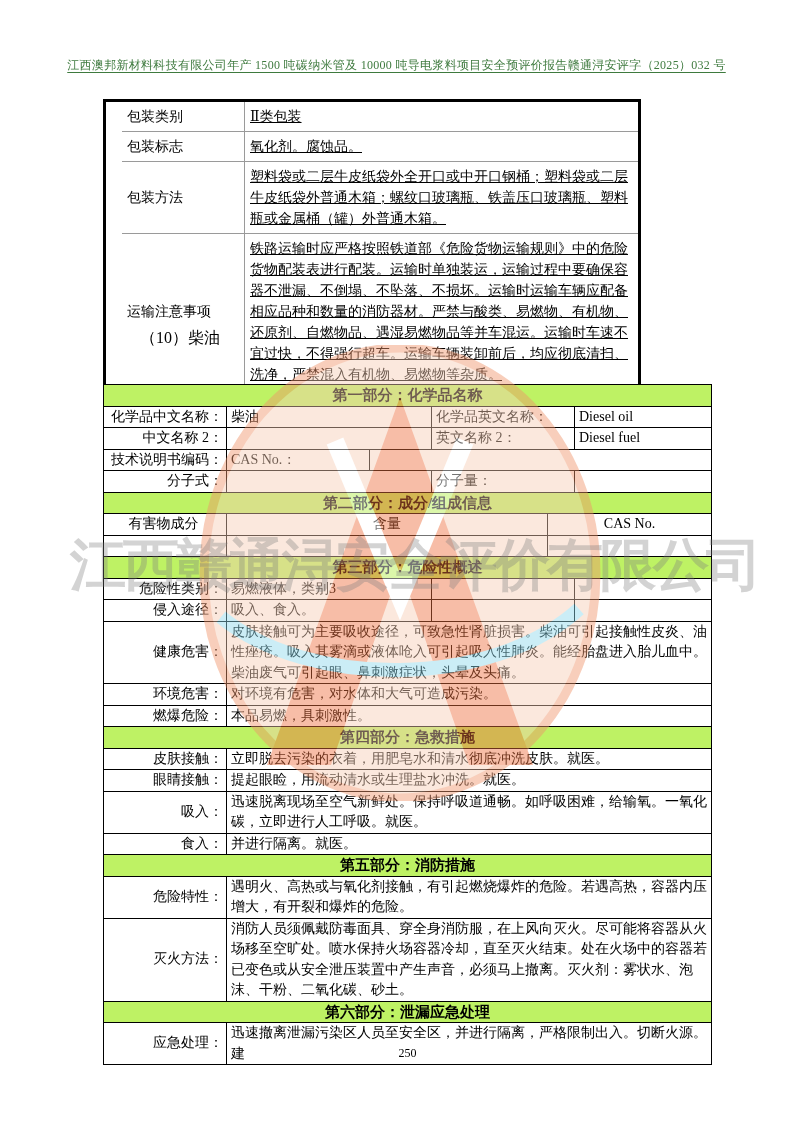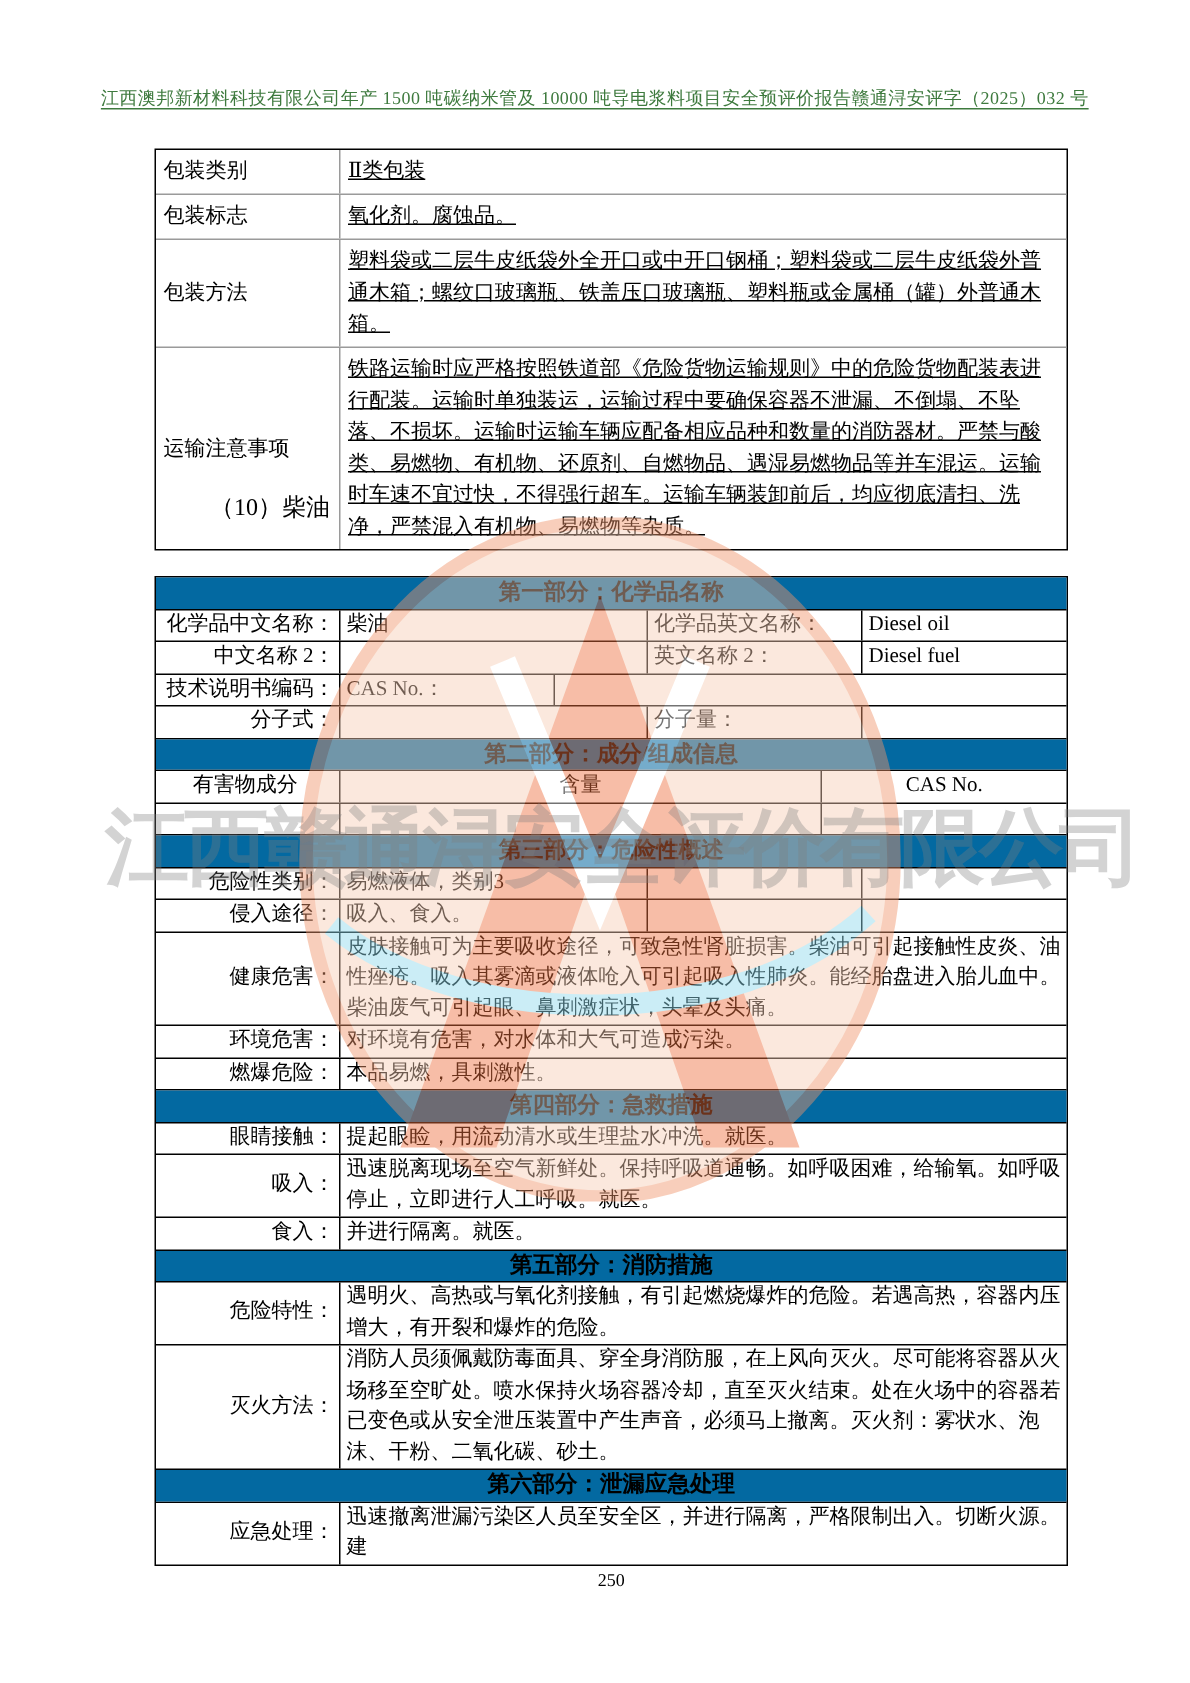--- a/index.html
+++ b/index.html
@@ -4,36 +4,36 @@
 <style>
   html,body{margin:0;padding:0;}
   body{width:793px;height:1122px;background:#fff;position:relative;overflow:hidden;
        font-family:"Liberation Serif","DejaVu Serif",serif;color:#000;}
   .abs{position:absolute;}
   
   .doc-header{top:57px;left:52px;width:689px;text-align:center;
     font-size:12px;font-weight:normal;color:#3e7a3e;
     text-decoration:underline;text-underline-offset:3px;letter-spacing:.3px;}
   
-  .ptable{top:99px;left:103px;width:609px;border:1px solid #000000;box-sizing:border-box;}
+  .ptable{top:99px;left:103px;width:538px;border:3px solid #000000;box-sizing:border-box;padding-left:16px;}
   .prow{display:flex;border-top:1px solid #9a9a9a;}
   .prow:first-child{border-top:none;}
   .pcell{font-size:14px;line-height:21px;padding:4px 5px;box-sizing:border-box;}
   .plabel{width:122px;flex:0 0 122px;display:flex;align-items:center;}
   .pval{flex:1;border-left:1px solid #9a9a9a;text-decoration:underline;}
   
   .h10{top:328px;left:104px;font-size:16px;margin-left:36px;}
   .doc-title{top:355px;left:103px;width:609px;text-align:center;
     font-size:19px;font-weight:bold;color:#a0342a;letter-spacing:1px;margin-top:28px;}
   
   .mtable{top:384px;left:103px;width:609px;border:1px solid #000;box-sizing:border-box;background:transparent;}
   .mrow{display:flex;border-top:1px solid #000;min-height:20.5px;}
   .mrow:first-child{border-top:none;}
   .mcell{font-size:14px;line-height:20.5px;box-sizing:border-box;display:flex;align-items:center;}
-  .chead{flex:1;justify-content:center;background:#0369a1;font-weight:bold;font-size:15px;}
+  .chead{flex:1;justify-content:center;background:#bef264;font-weight:bold;font-size:15px;}
   .lbl{justify-content:flex-end;padding-right:3px;text-align:right;}
   .val{justify-content:flex-start;padding-left:4px;border-left:1px solid #000;}
   .c122{width:122px;flex:0 0 122px;}
   .c205{width:205px;flex:0 0 205px;}
   .c143{width:143px;flex:0 0 143px;}
   .c321{width:321px;flex:0 0 321px;justify-content:center;padding-left:0;}
   .cflex{flex:1;}
   .ccenter{justify-content:center;padding-left:0;}
   .wrap{display:block;padding-top:0;align-items:flex-start;}
   .h2l{min-height:41px;}
@@ -143,26 +143,30 @@
   </div>
   <div class="mrow">
     <div class="mcell lbl c122">燃爆危险：</div>
     <div class="mcell val cflex">本品易燃，具刺激性。</div>
   </div>
 
   <div class="mrow">
       <div class="mcell chead">第四部分：急救措施</div>
     </div>
   <div class="mrow">
+    <div class="mcell lbl c122">皮肤接触：</div>
+    <div class="mcell val cflex">立即脱去污染的衣着，用肥皂水和清水彻底冲洗皮肤。就医。</div>
+  </div>
+  <div class="mrow">
     <div class="mcell lbl c122">眼睛接触：</div>
     <div class="mcell val cflex">提起眼睑，用流动清水或生理盐水冲洗。就医。</div>
   </div>
   <div class="mrow h2l">
     <div class="mcell lbl c122">吸入：</div>
-    <div class="mcell val cflex wrap">迅速脱离现场至空气新鲜处。保持呼吸道通畅。如呼吸困难，给输氧。如呼吸停止，立即进行人工呼吸。就医。</div>
+    <div class="mcell val cflex wrap">迅速脱离现场至空气新鲜处。保持呼吸道通畅。如呼吸困难，给输氧。一氧化碳，立即进行人工呼吸。就医。</div>
   </div>
   <div class="mrow">
     <div class="mcell lbl c122">食入：</div>
     <div class="mcell val cflex">并进行隔离。就医。</div>
   </div>
 
   <div class="mrow">
       <div class="mcell chead">第五部分：消防措施</div>
     </div>
   <div class="mrow h2l">

